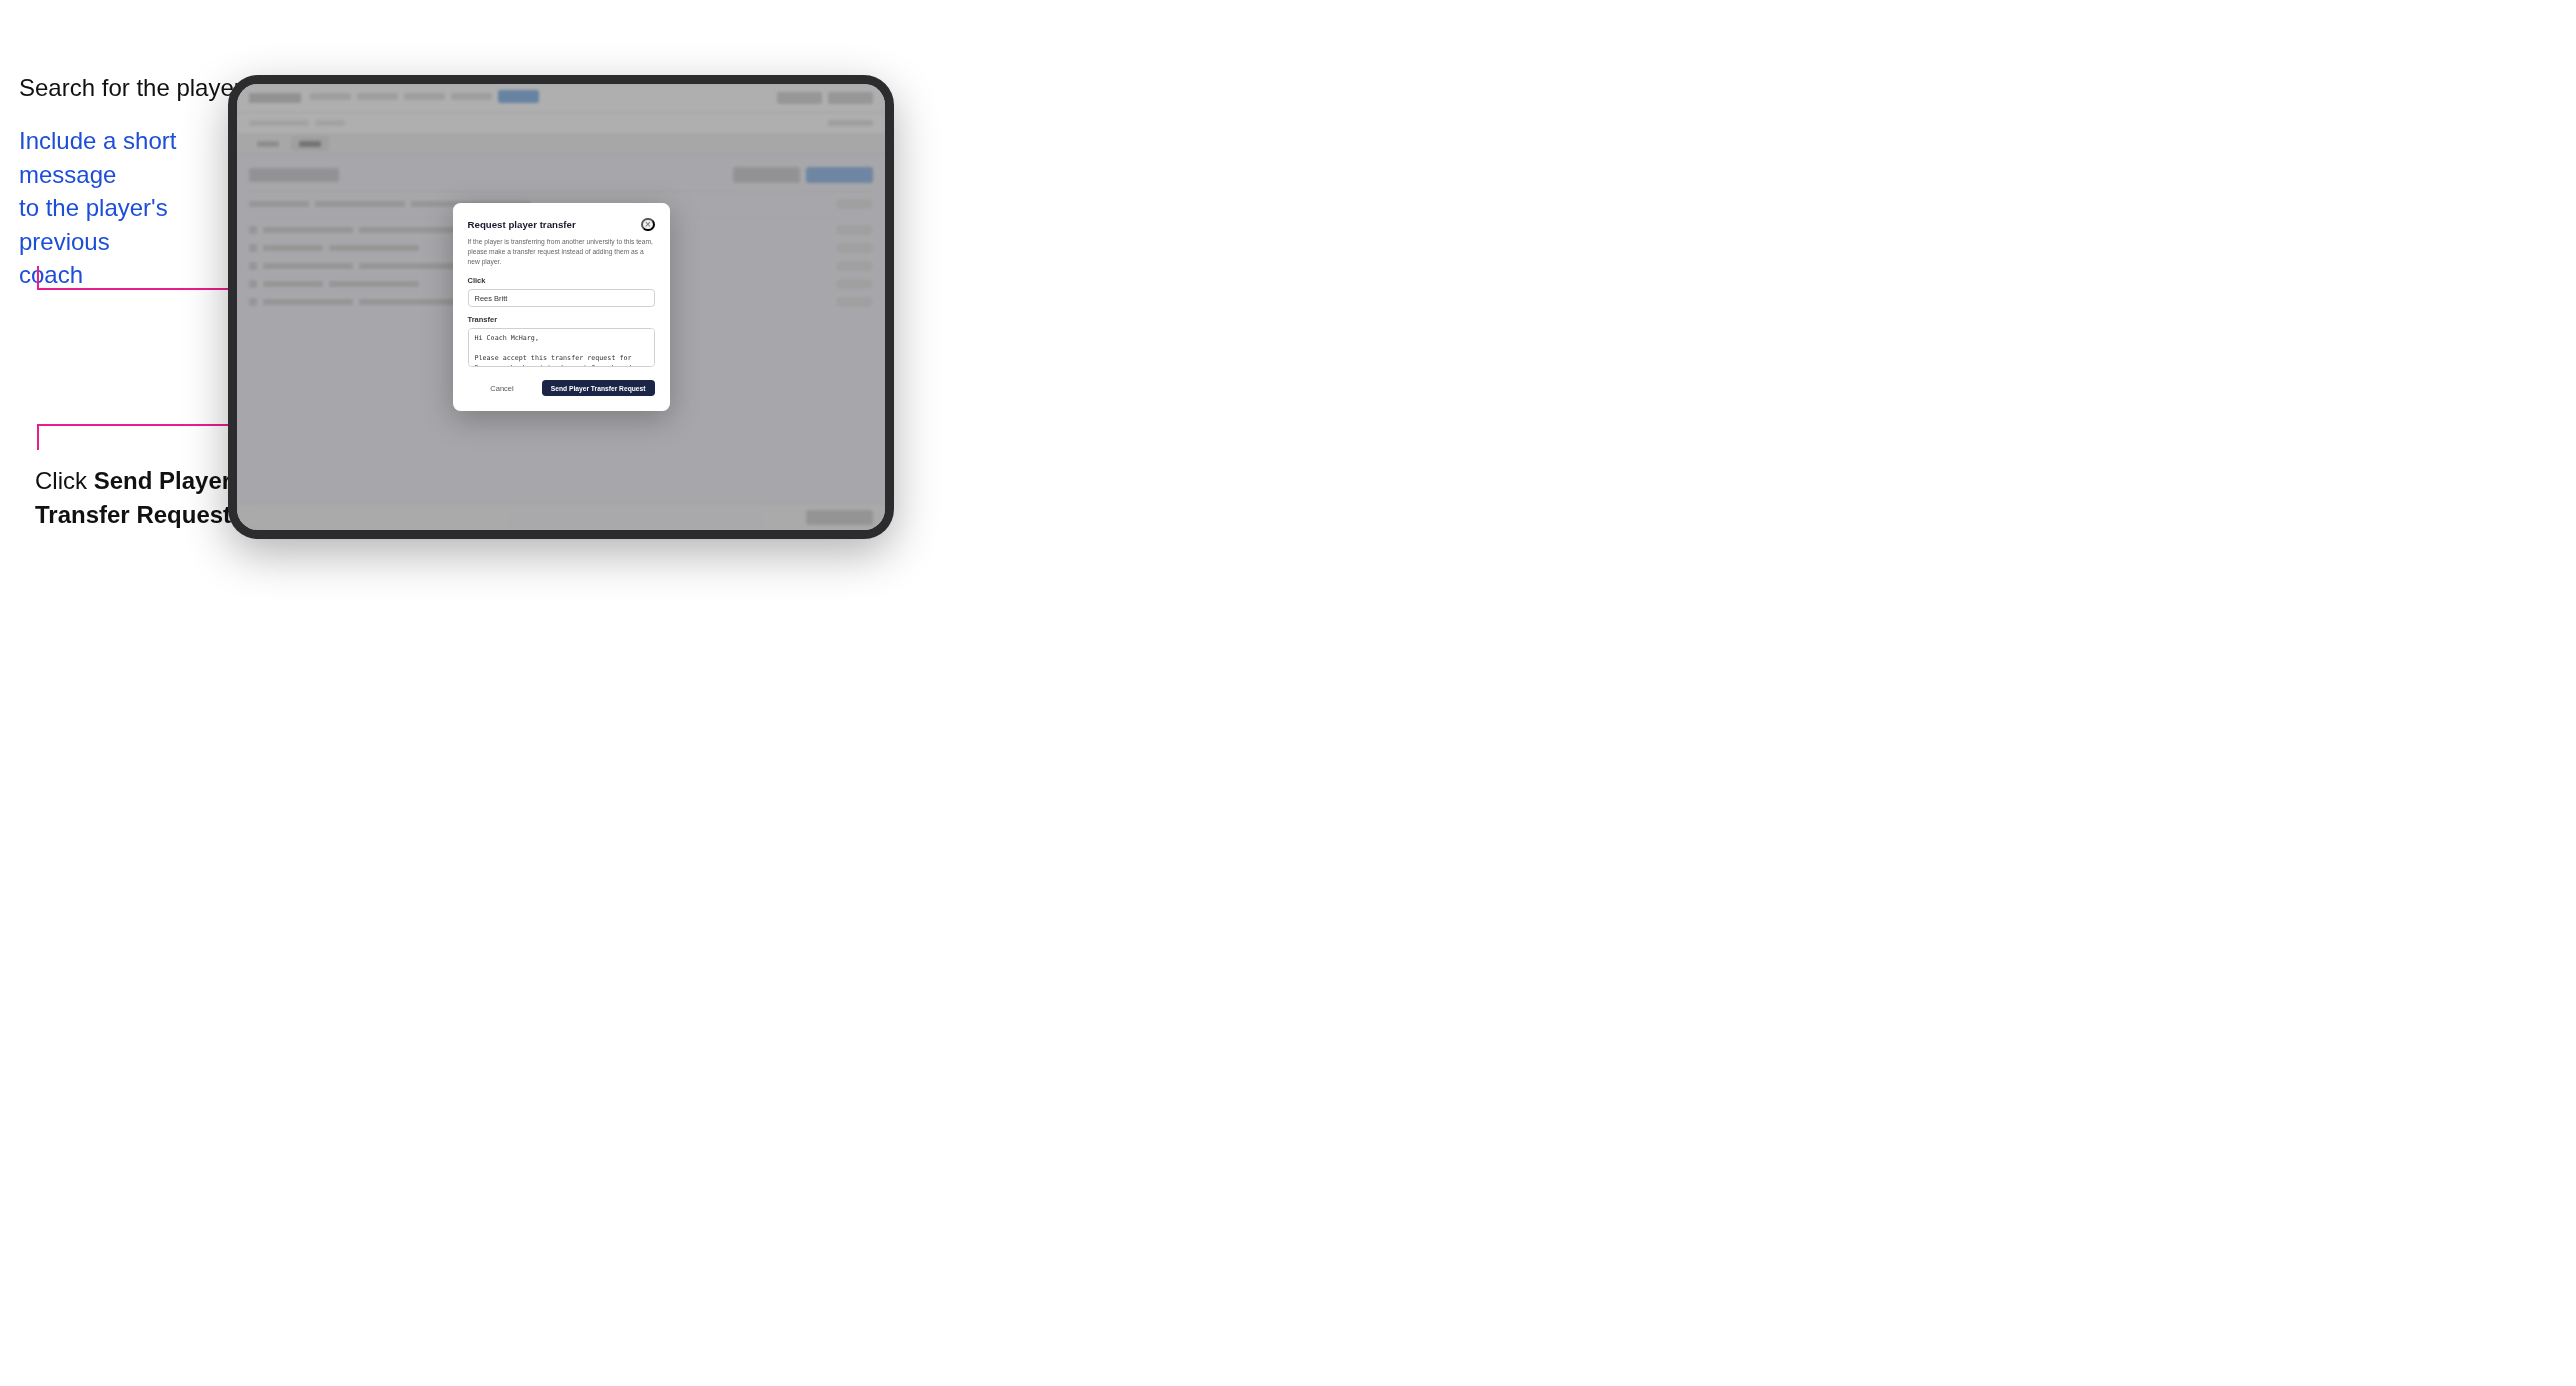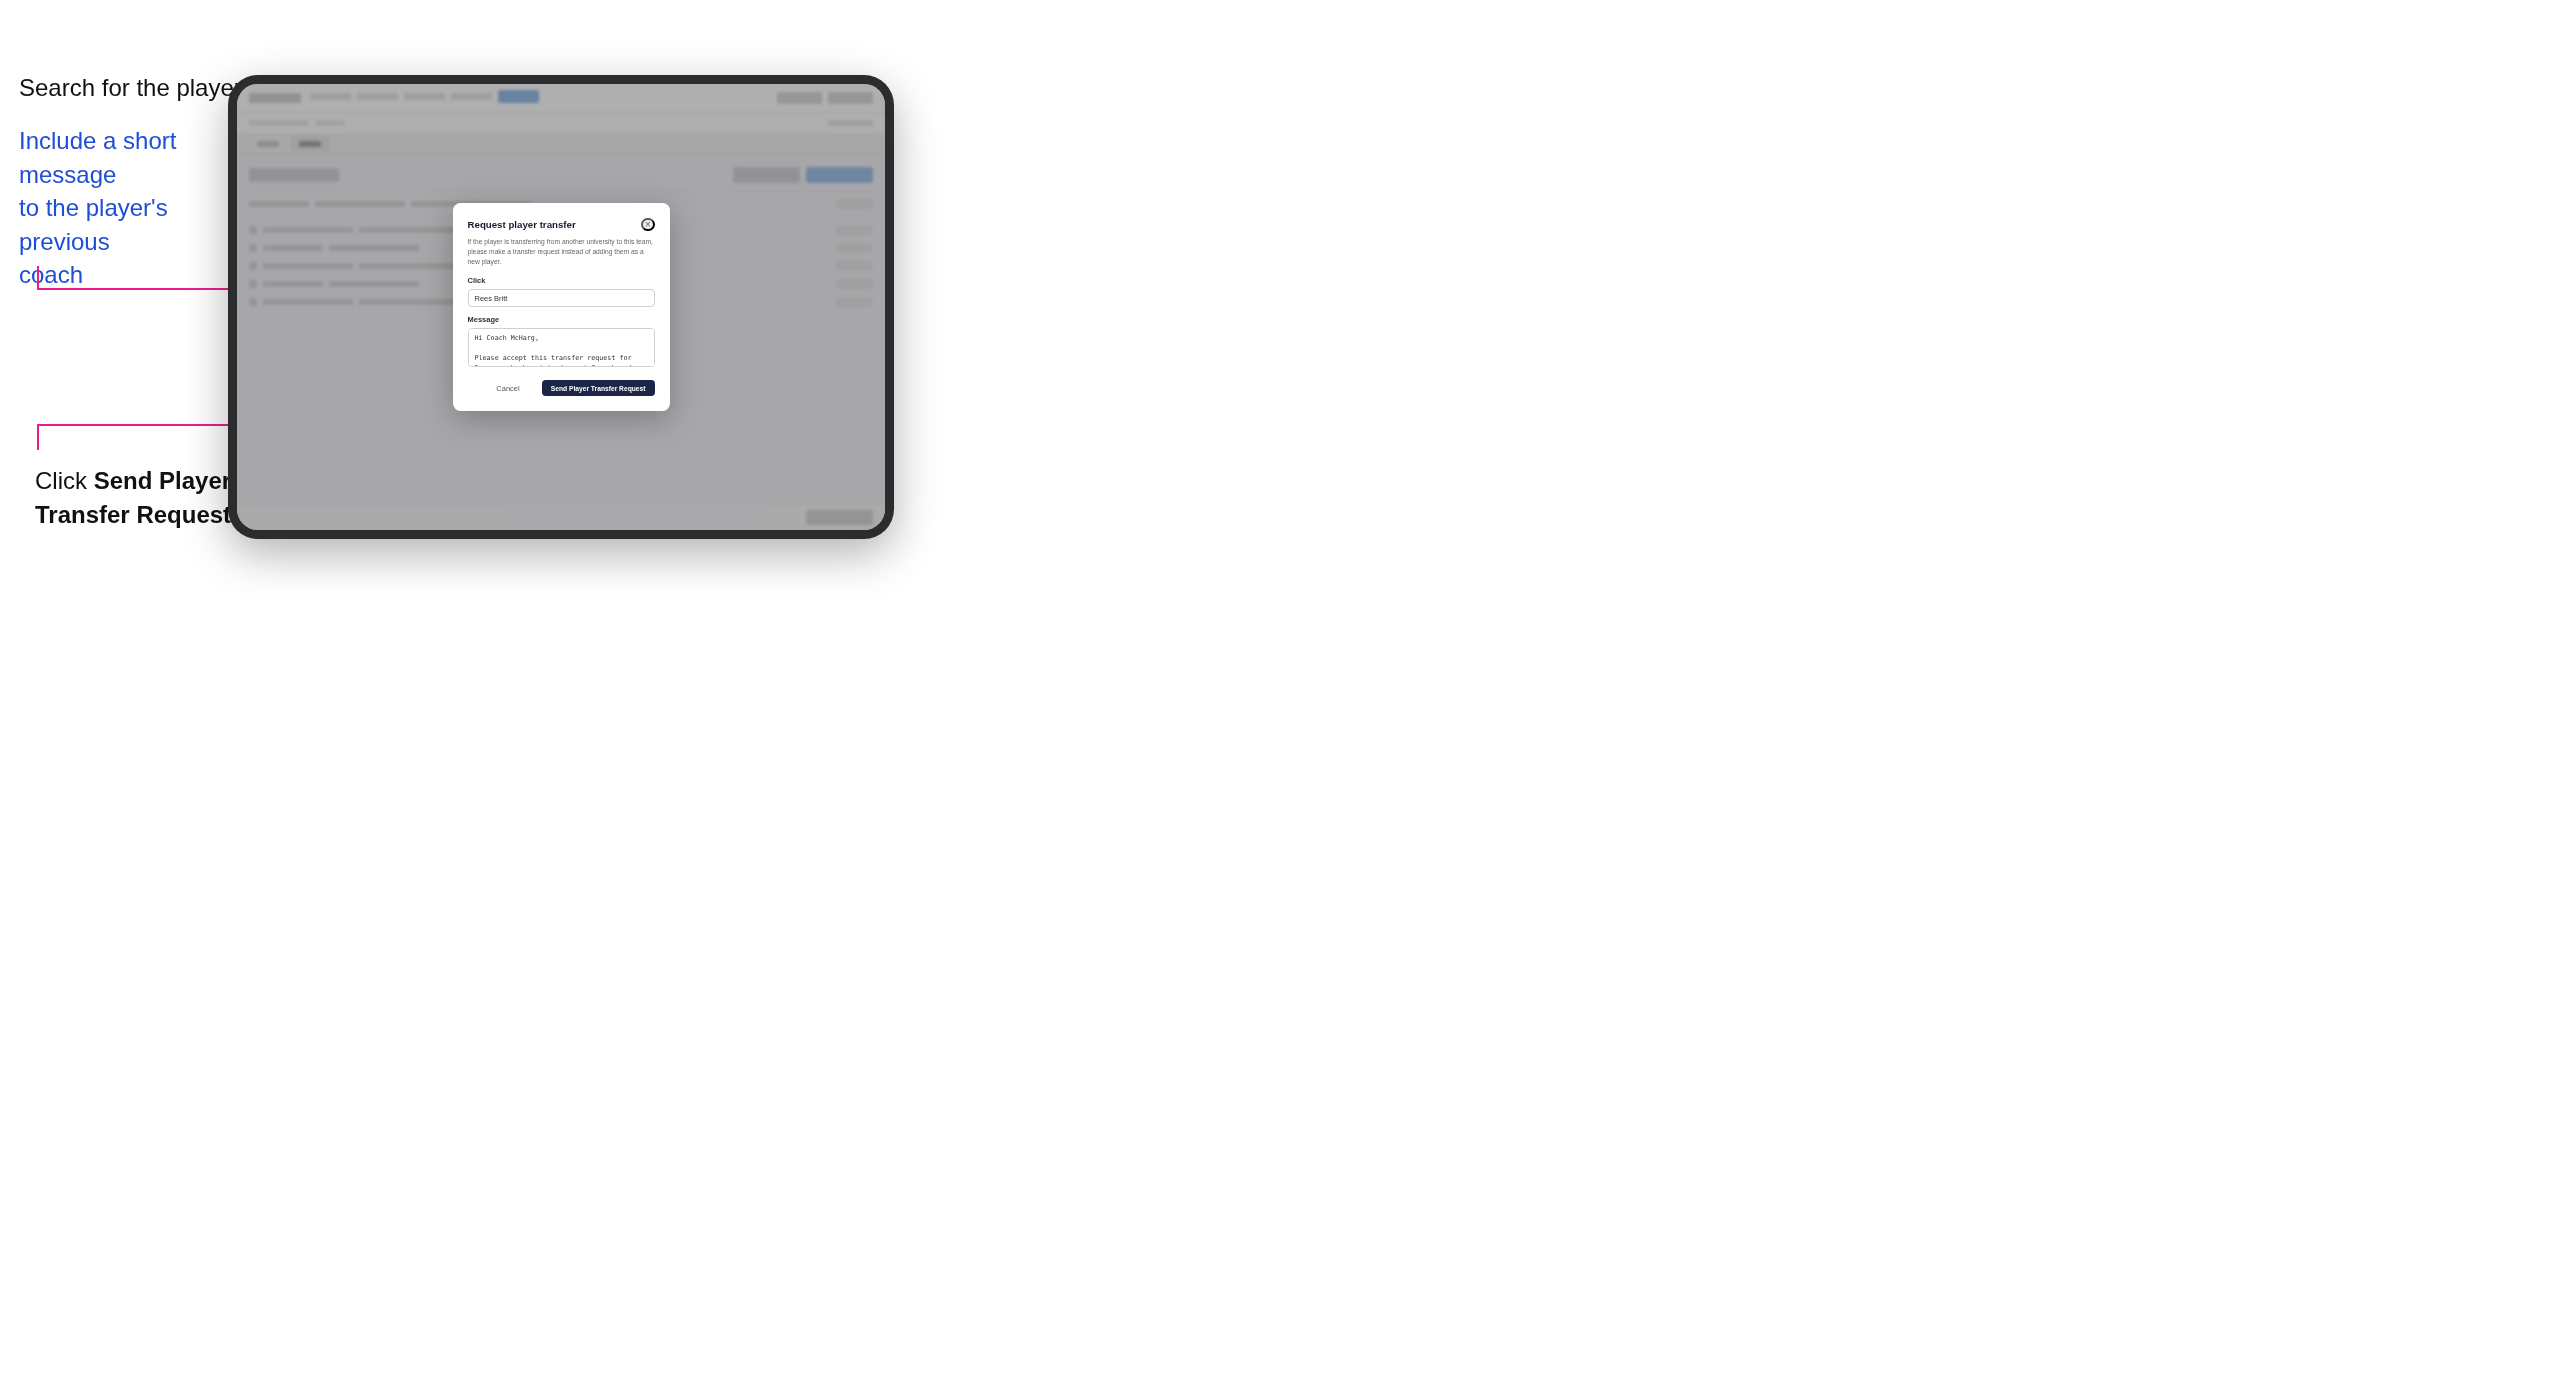--- a/index.html
+++ b/index.html
@@ -420,21 +420,21 @@
       height: 39px;
       resize: none;
       margin-bottom: 10.5px;
       background: #fff;
       line-height: 1.5;
     }
 
     .modal-footer {
       display: flex;
       justify-content: flex-end;
-      gap: 16px;
+      gap: 22px;
       align-items: center;
     }
 
     .btn-cancel {
       background: none;
       border: none;
       font-size: 7.5px;
       color: #555;
       cursor: pointer;
       padding: 3.7px 6px;
@@ -563,21 +563,21 @@
         <div class="modal-header">
           <span class="modal-title">Request player transfer</span>
           <button class="modal-close">×</button>
         </div>
 
         <p class="modal-description">If the player is transferring from another university to this team, please make a transfer request instead of adding them as a new player.</p>
 
         <div class="modal-label">Click</div>
         <input class="modal-input" type="text" value="Rees Britt" style="">
 
-        <div class="modal-label">Message</div>
+        <div class="modal-label">Transfer</div>
         <textarea class="modal-textarea" style="">Hi Coach McHarg,
 
 Please accept this transfer request for Rees now he has joined us at Scoreboard College</textarea>
 
         <div class="modal-footer">
           <button class="btn-cancel">Cancel</button>
           <button class="btn-send">Send Player Transfer Request</button>
         </div>
       </div>
     </div>

